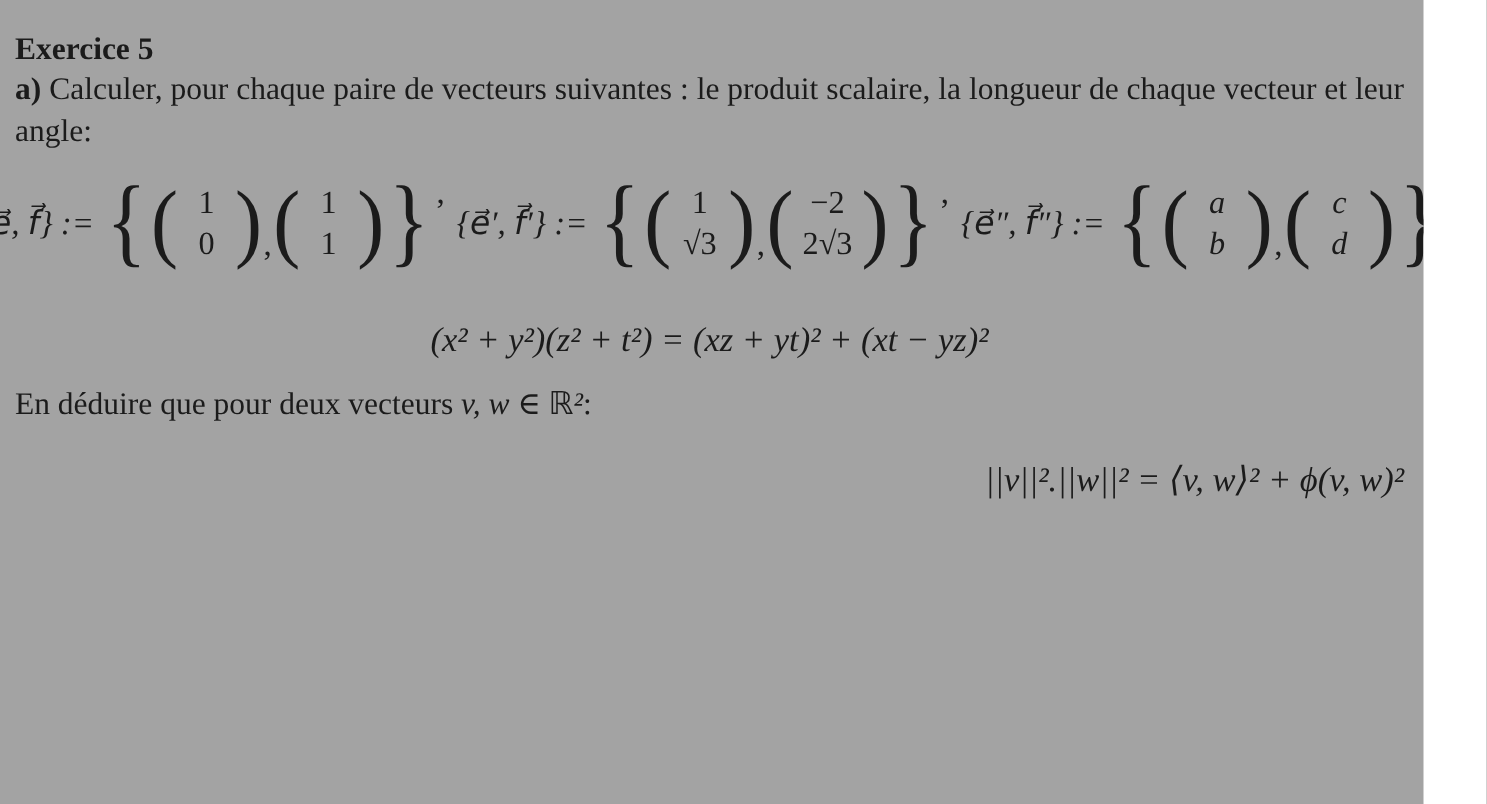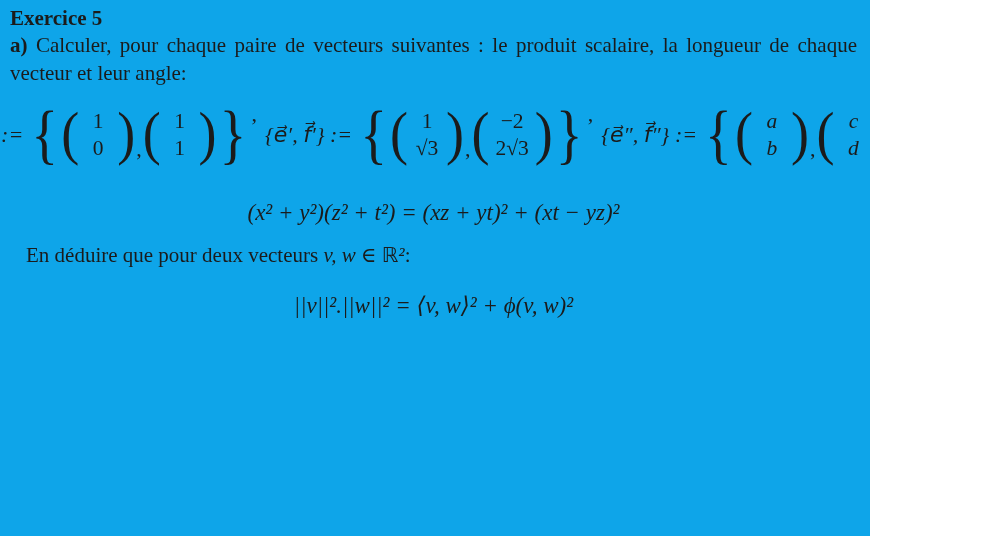--- a/index.html
+++ b/index.html
@@ -1,21 +1,21 @@
 <!DOCTYPE html>
 <html><head>
 <meta charset="utf-8">
 <style>
   html, body { margin:0; padding:0; }
   .page {
-    width: 870px; height: 536px; box-sizing: border-box;
-    background: #0ea5e9; color: #1b1b1b;
+    width: 949px; height: 536px; box-sizing: border-box;
+    background: #a3a3a3; color: #1b1b1b;
     font-family: "Liberation Serif", "DejaVu Serif", "DejaVu Sans", serif;
     font-size: 21px; overflow: hidden;
-    padding: 5px 13px 0 10px;
+    padding: 19px 13px 0 10px;
   }
   .title { font-weight: bold; line-height: 27px; }
   .para  { line-height: 27.5px; text-align: justify; }
   .para b { font-weight: bold; }
   .mathvar { font-style: italic; }
 
   
   .formula {
     height: 95px; display: flex; justify-content: center;
     font-size: 21.5px;
@@ -28,22 +28,22 @@
   .vcol.it { font-style: italic; }
   .paren { font-size: 54px; line-height: 0.9; transform: scaleY(1.08); font-weight: 400; }
   .brace { font-size: 56px; line-height: 0.9; transform: scaleY(1.18); margin: 0 3px; font-weight: 400; }
   .fcomma { position: relative; top: 14px; font-size: 22px; margin: 0 1px; }
   .psep   { position: relative; top: 14px; font-size: 22px; margin: 0 6px 0 2px; }
 
   .equation {
     text-align: center; font-style: italic; font-size: 23px; line-height: 1.4;
   }
   .eq1 { margin: 15px 0 13px; }
-  .eq2 { margin: 20px 0 28px; }
-  .deduce { margin-top: 9px; margin-left: 16px; }
+  .eq2 { margin: 20px 0 28px; text-align: right; }
+  .deduce { margin-top: 9px; }
 </style>
 </head>
 <body>
 
 <div class="page">
 
   <div class="title">Exercice 5</div>
 
 
   <div class="para"><b>a)</b><span> Calculer, pour chaque paire de vecteurs suivantes : le produit scalaire, la longueur de chaque vecteur et leur angle:</span></div>

